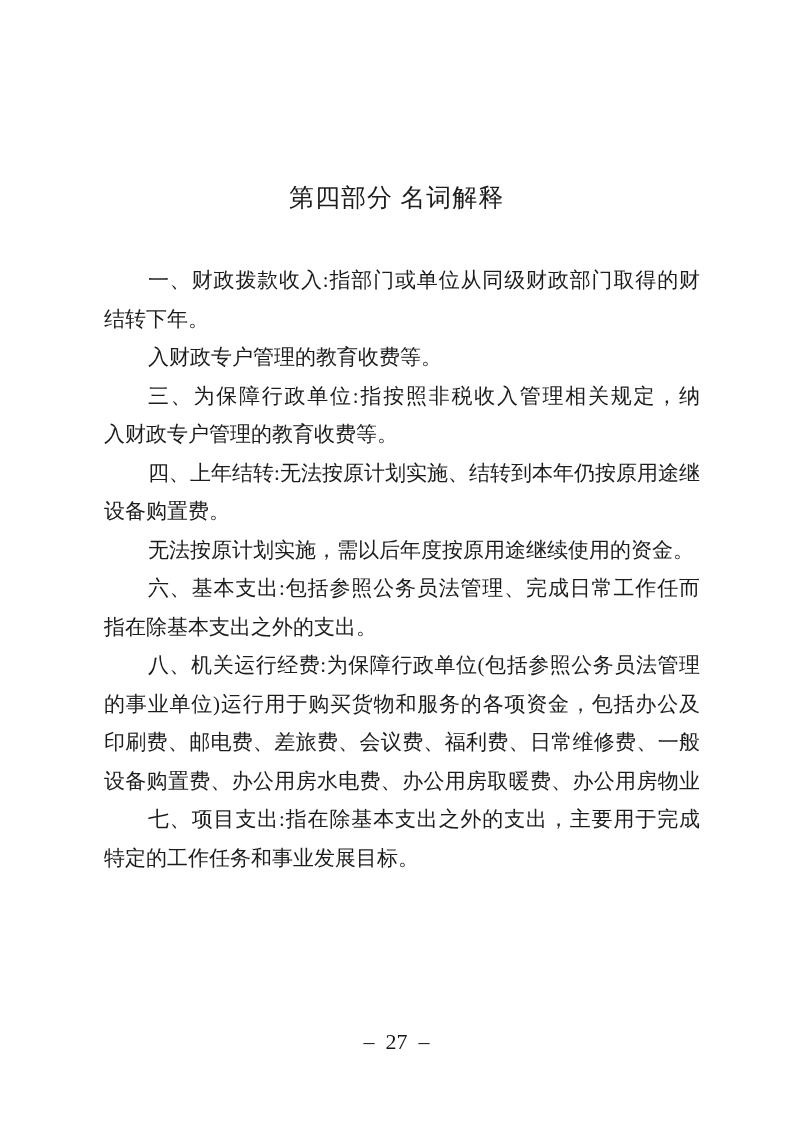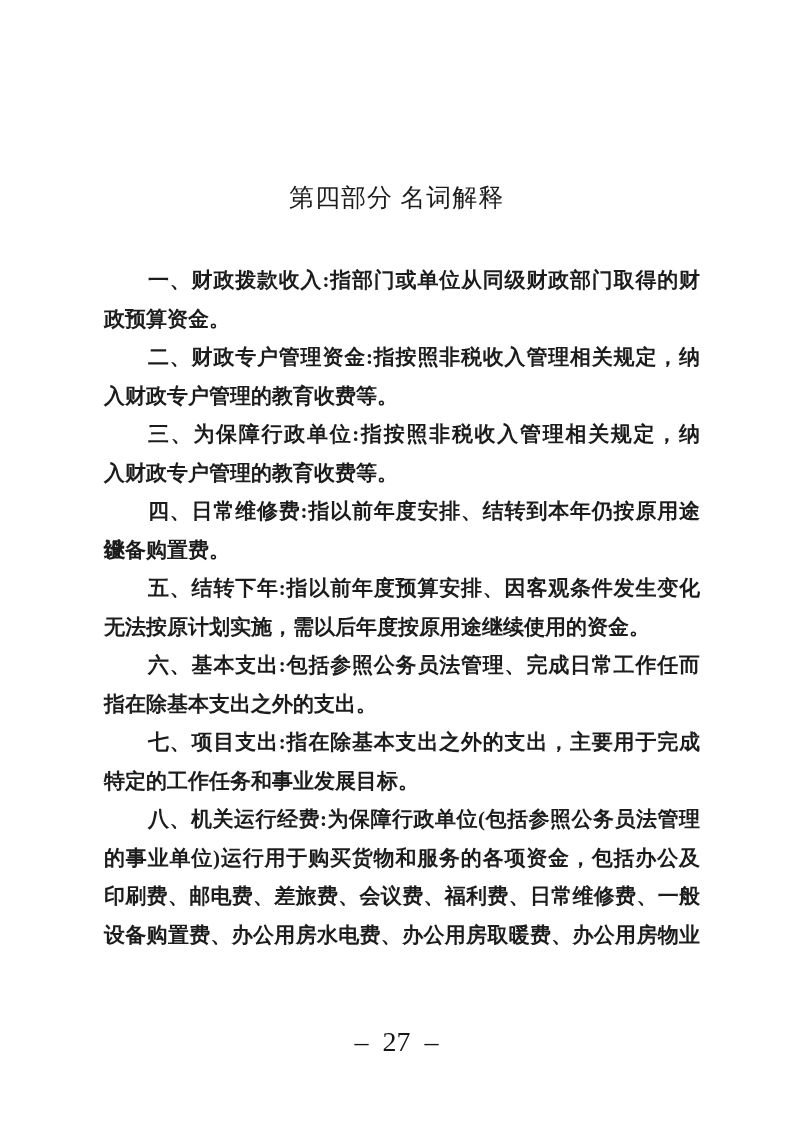--- a/index.html
+++ b/index.html
@@ -39,80 +39,77 @@
   .para {
     margin: 0;
     padding: 0;
   }
   .line {
     height: 38.5px;
     line-height: 38.5px;
     font-size: 21px;
     text-align: left;
     white-space: nowrap;
-    font-weight: bold;
   }
   .line.just {
     white-space: normal;
     text-align: justify;
     text-align-last: justify;
     text-justify: inter-character;
   }
   .para .line:first-child {
     text-indent: 44px;
   }
   .page-footer {
     position: absolute;
     top: 1028px;
     left: 0;
     right: 0;
     text-align: center;
-    font-size: 28px;
+    font-size: 22px;
     line-height: 28px;
     color: #161616;
     white-space: pre;
   }
 </style>
 </head>
 <body>
 
 <div class="page">
   <h1 class="doc-title">第四部分 名词解释</h1>
 
   <div class="body-text">
       <div class="para">
         <div class="line just">一、财政拨款收入:指部门或单位从同级财政部门取得的财</div>
-        <div class="line">政预算资金。</div>
+        <div class="line">结转下年。</div>
       </div>
       <div class="para">
-        <div class="line just">二、财政专户管理资金:指按照非税收入管理相关规定，纳</div>
         <div class="line">入财政专户管理的教育收费等。</div>
       </div>
       <div class="para">
         <div class="line just">三、为保障行政单位:指按照非税收入管理相关规定，纳</div>
         <div class="line">入财政专户管理的教育收费等。</div>
       </div>
       <div class="para">
-        <div class="line just">四、日常维修费:指以前年度安排、结转到本年仍按原用途继</div>
+        <div class="line just">四、上年结转:无法按原计划实施、结转到本年仍按原用途继</div>
         <div class="line">设备购置费。</div>
       </div>
       <div class="para">
-        <div class="line just">五、结转下年:指以前年度预算安排、因客观条件发生变化</div>
         <div class="line">无法按原计划实施，需以后年度按原用途继续使用的资金。</div>
       </div>
       <div class="para">
         <div class="line just">六、基本支出:包括参照公务员法管理、完成日常工作任而</div>
         <div class="line">指在除基本支出之外的支出。</div>
       </div>
       <div class="para">
-        <div class="line just">七、项目支出:指在除基本支出之外的支出，主要用于完成</div>
-        <div class="line">特定的工作任务和事业发展目标。</div>
-      </div>
-      <div class="para">
         <div class="line just">八、机关运行经费:为保障行政单位(包括参照公务员法管理</div>
         <div class="line just">的事业单位)运行用于购买货物和服务的各项资金，包括办公及</div>
         <div class="line just">印刷费、邮电费、差旅费、会议费、福利费、日常维修费、一般</div>
         <div class="line just">设备购置费、办公用房水电费、办公用房取暖费、办公用房物业</div>
+      </div>
+      <div class="para">
+        <div class="line just">七、项目支出:指在除基本支出之外的支出，主要用于完成</div>
+        <div class="line">特定的工作任务和事业发展目标。</div>
       </div>
     </div>
 
   <div class="page-footer">–  27  –</div>
 </div>
 
 </body></html>

